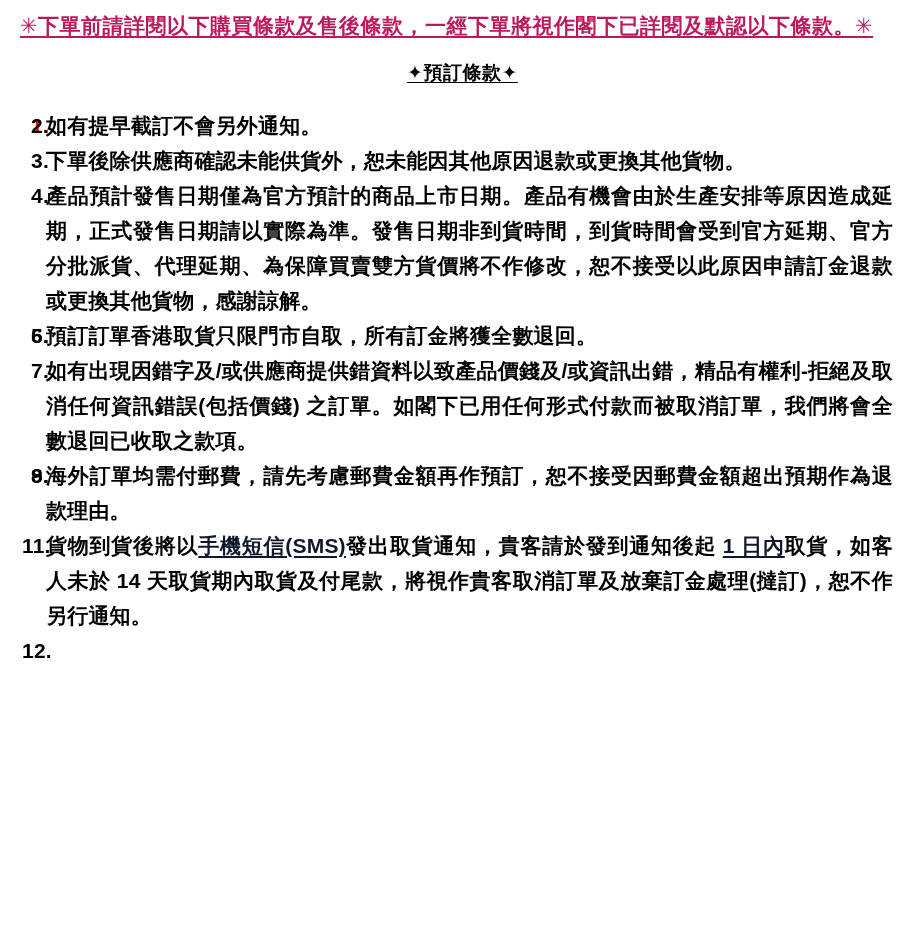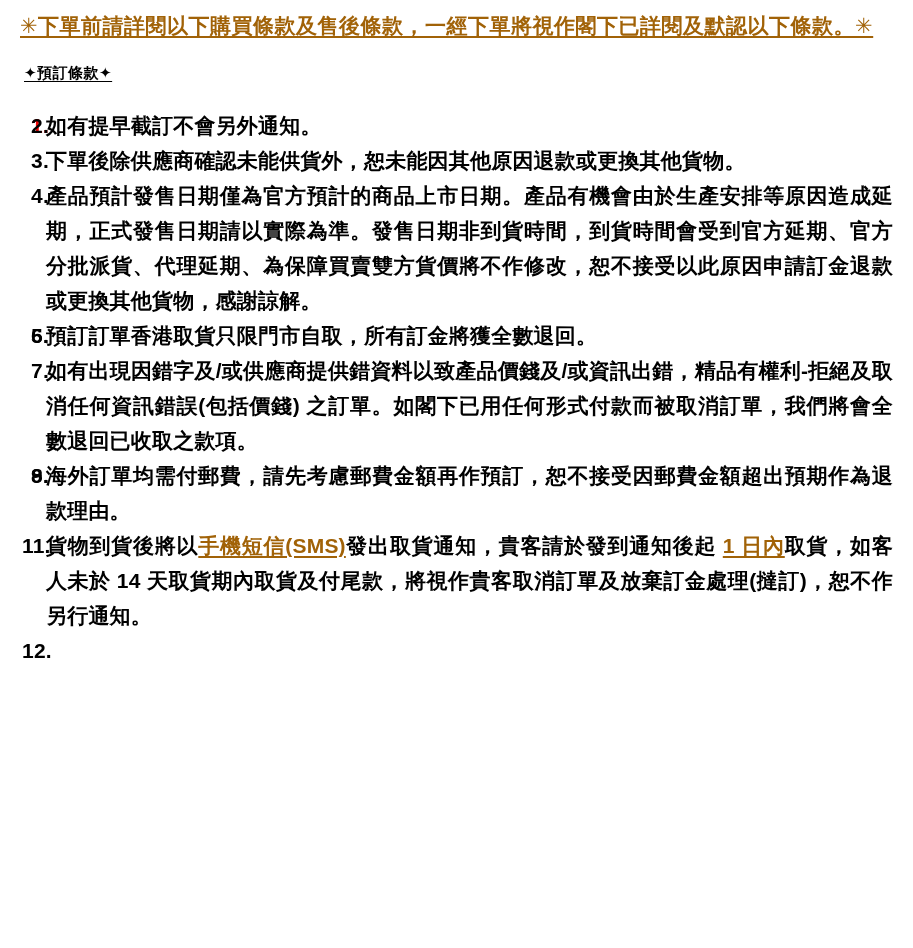--- a/index.html
+++ b/index.html
@@ -14,37 +14,38 @@
     font-weight: 700;
     color: #000000;
     overflow: hidden;
   }
   .page {
     box-sizing: border-box;
     width: 913px;
     padding: 12px 20px 10px 20px;
   }
   .notice {
-    color: #a16207;
+    color: #be185d;
     font-size: 21px;
     line-height: 27px;
     text-decoration: underline;
     text-underline-offset: 3px;
     margin: 0 0 21px 0;
     letter-spacing: 0.5px;
     white-space: nowrap;
   }
   .section-title {
     color: #000000;
-    font-size: 15px;
+    font-size: 19px;
     line-height: 26px;
     text-decoration: underline;
     text-underline-offset: 3px;
-    margin: 0 0 22px 4px;
+    margin: 0 0 22px 12px;
     letter-spacing: 0.5px;
+    text-align: center;
   }
   .terms {
     font-size: 21px;
   }
   .term {
     position: relative;
     padding-left: 26px;
     line-height: 35px;
     text-align: justify;
     letter-spacing: 0.2px;
@@ -55,21 +56,21 @@
     top: 0;
   }
   .term.wide .marker {
     left: 2px;
   }
   .term.red .marker,
   .term.red .content {
     color: #f30000;
   }
   .seg-red-underline {
-    color: #a16207;
+    color: #0f172a;
     text-decoration: underline;
     text-underline-offset: 3px;
   }
 </style>
 </head>
 <body>
 
 <div class="page">
   <div class="notice">✳下單前請詳閱以下購買條款及售後條款，一經下單將視作閣下已詳閱及默認以下條款。✳</div>
 

